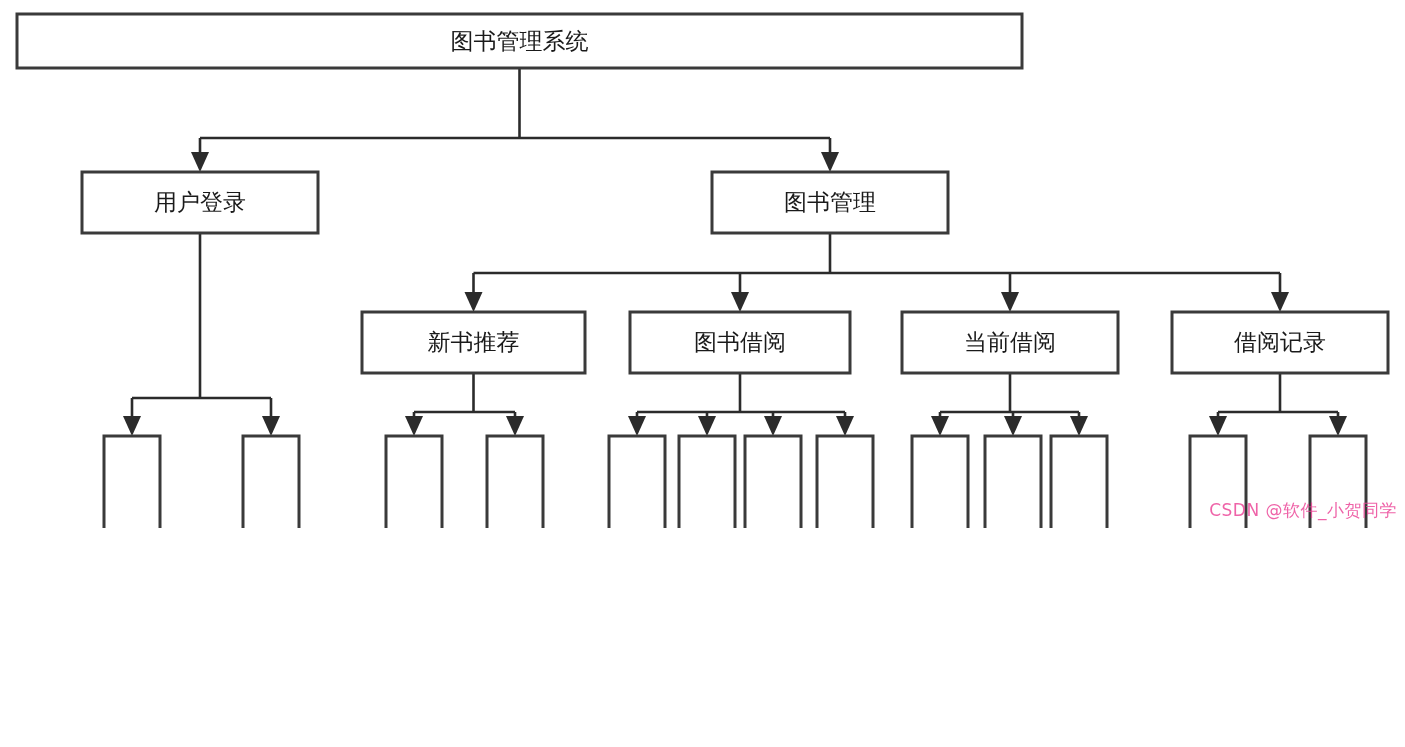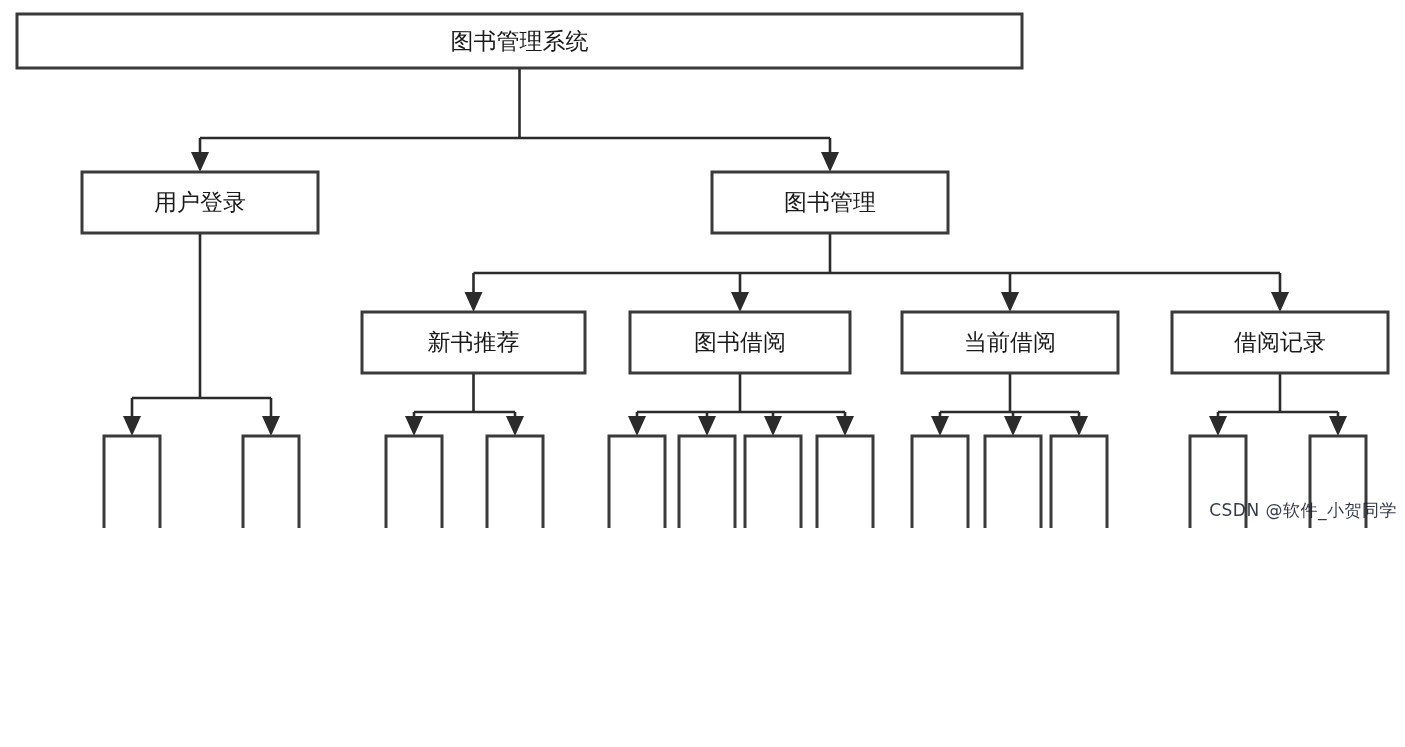--- a/index.html
+++ b/index.html
@@ -63,21 +63,21 @@
   }
   .arrowhead {
     fill: #2b2b2b;
     stroke: none;
   }
   .watermark {
     position: absolute;
     right: 8px;
     bottom: 6px;
     font-size: 17px;
-    color: #0f172a;
+    color: #ec4899;
     opacity: 0.85;
     letter-spacing: 0.5px;
     font-family: "DejaVu Sans", "Liberation Sans", sans-serif;
     user-select: none;
   }
 </style>
 </head>
 <body>
 
 <div id="stage">

